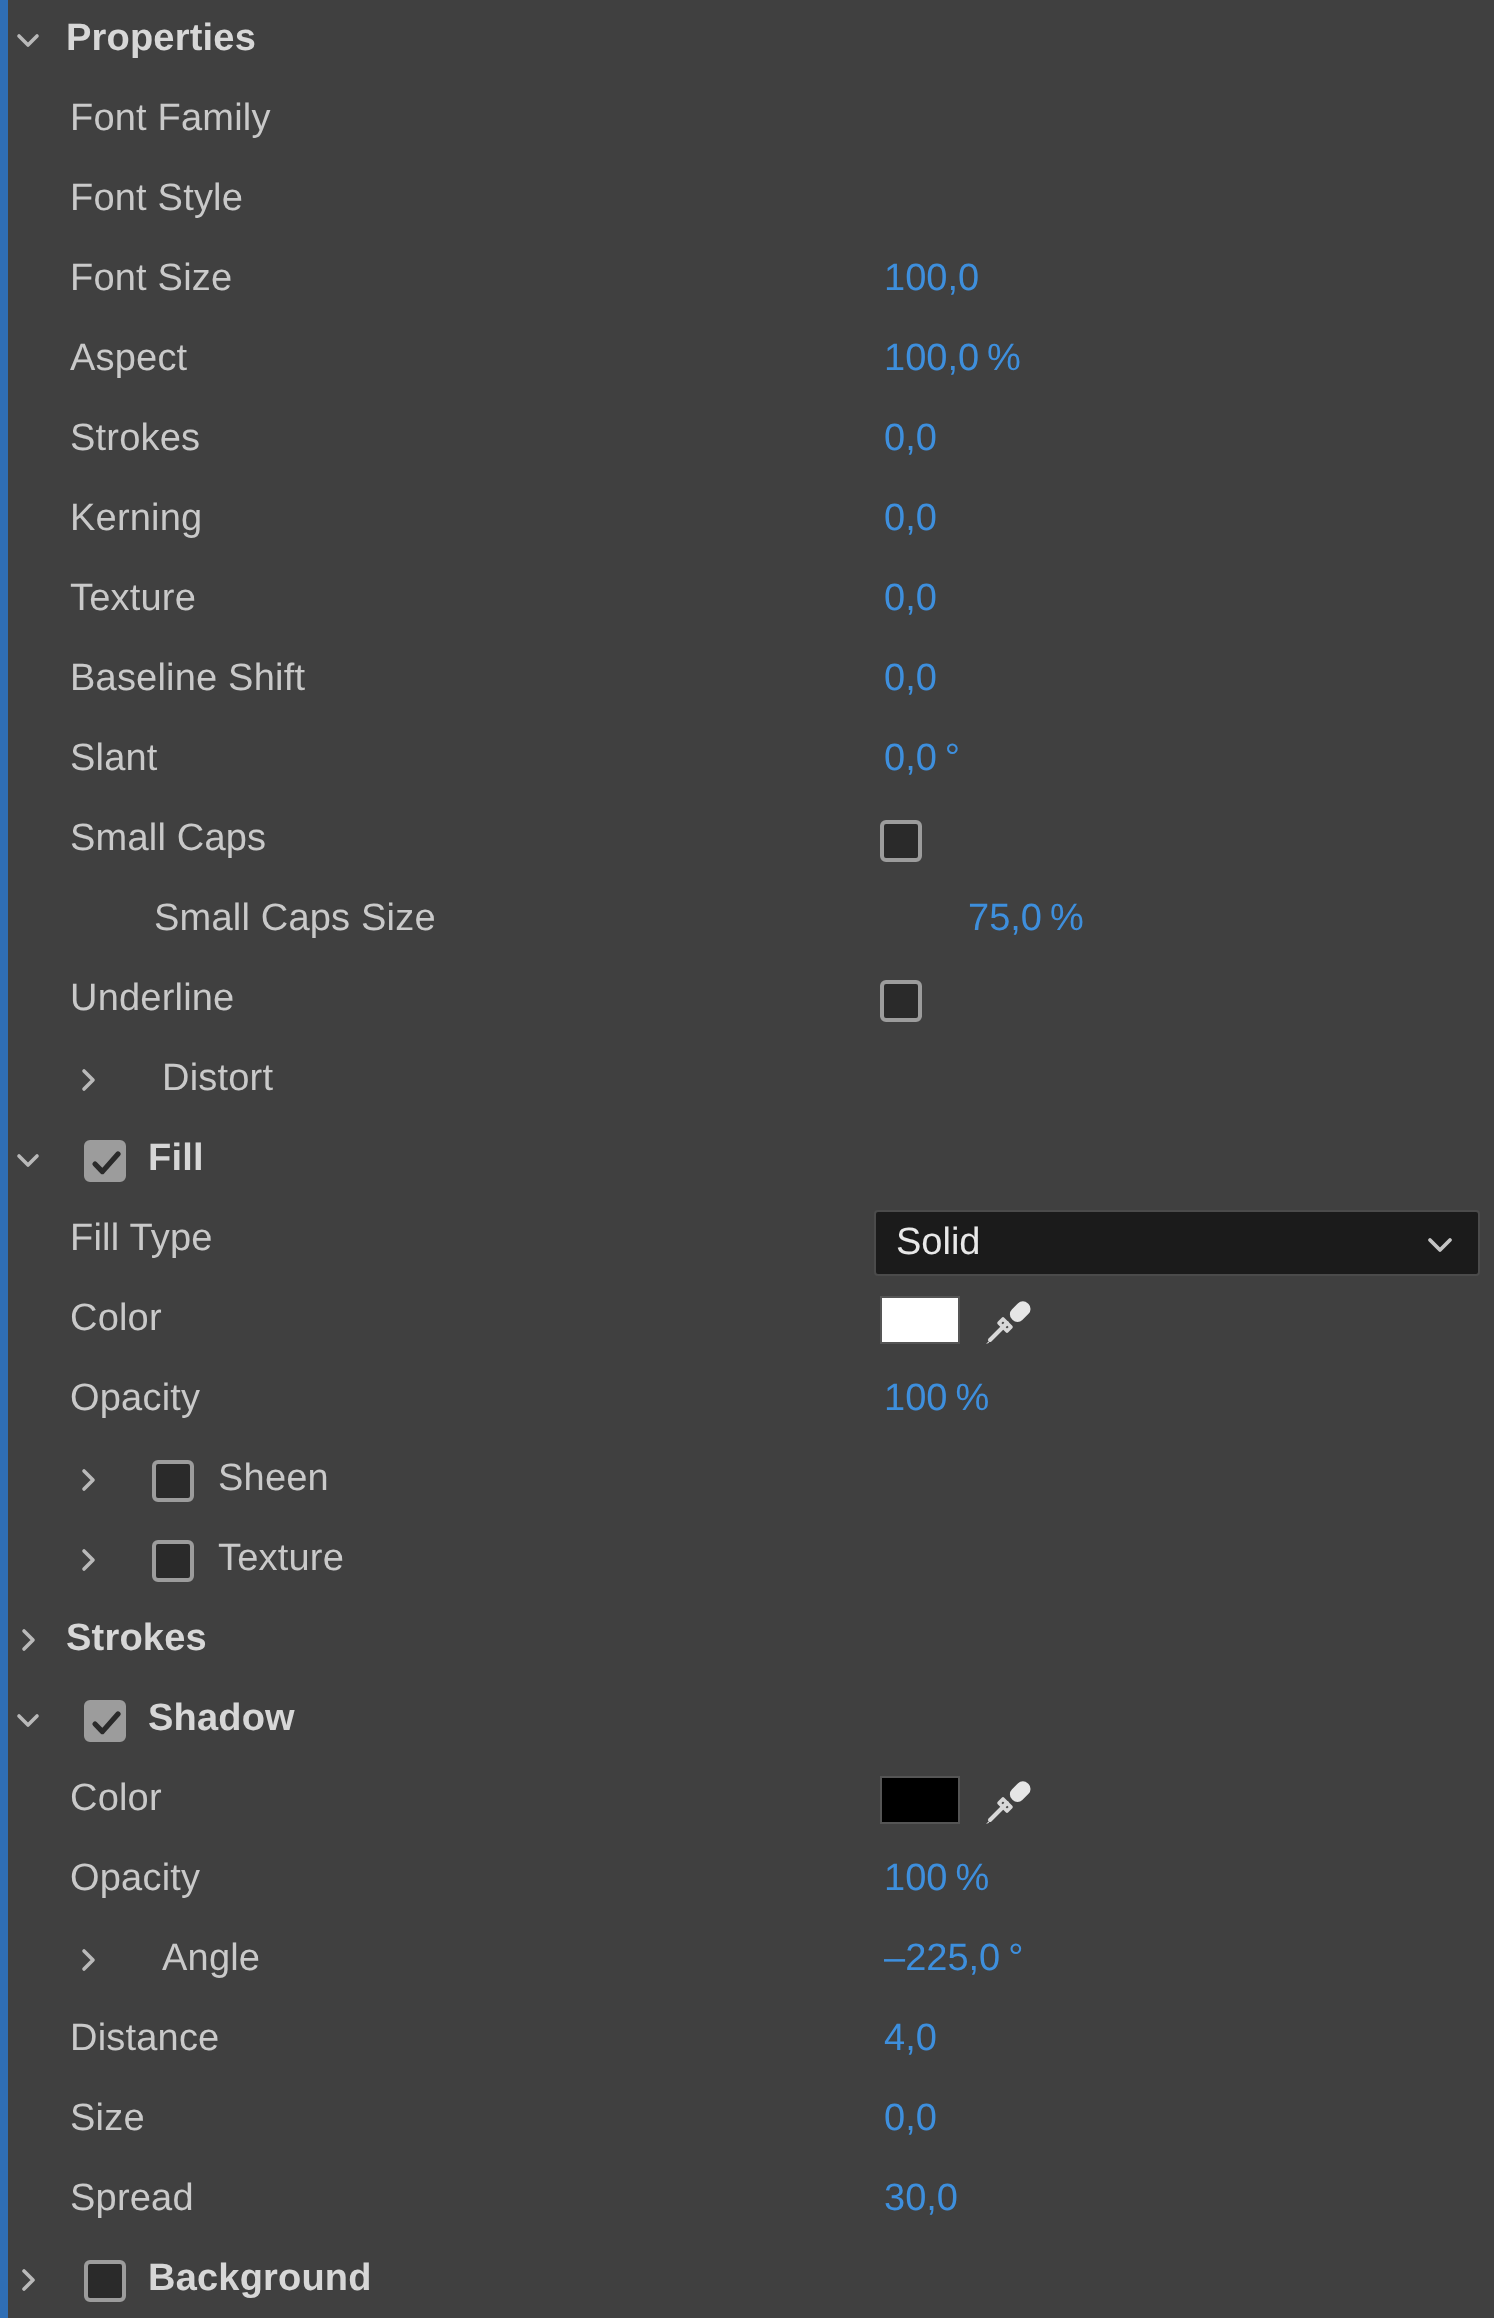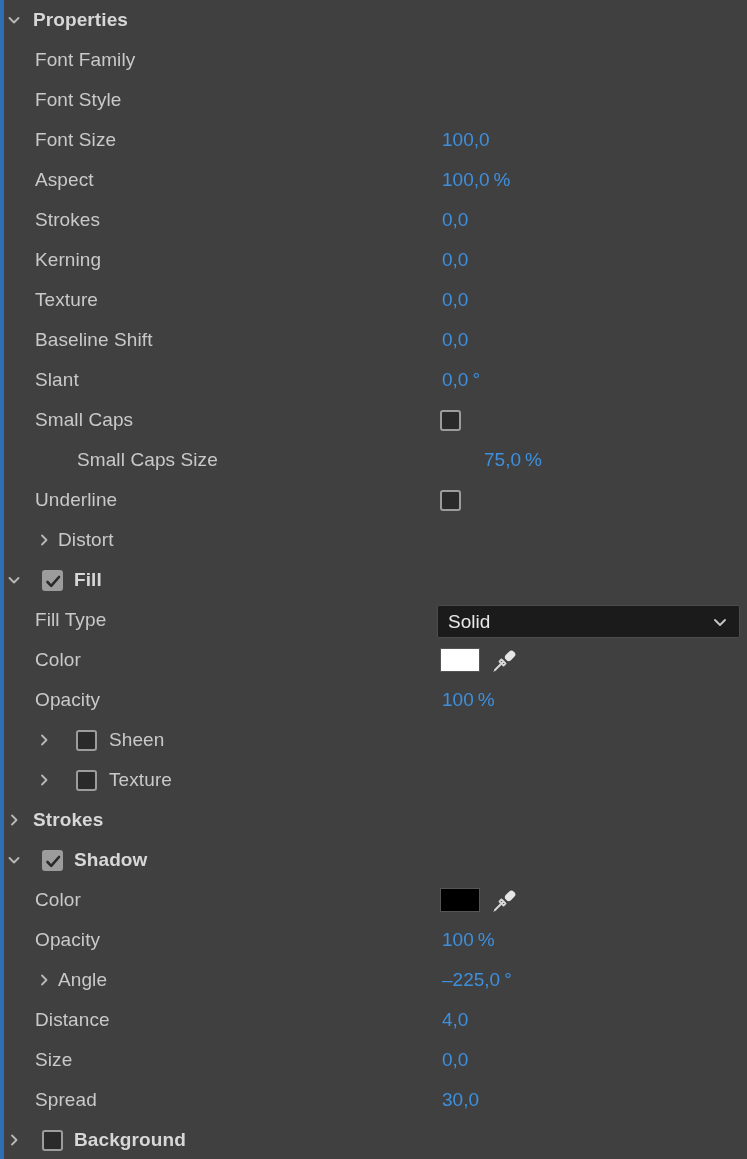--- a/index.html
+++ b/index.html
@@ -65,21 +65,21 @@
   .label {
     position: absolute;
     color: #c9c9c9;
     font-size: 19px;
     white-space: nowrap;
     letter-spacing: .1px;
   }
   .label.bold { font-weight: bold; color: #d7d7d7; }
   .lab-0  { left: 35px; }
   .lab-hdr{ left: 33px; }
-  .lab-sub{ left: 58px; }
+  .lab-sub{ left: 81px; }
   .lab-cbsec { left: 74px; }
   .lab-cbsub { left: 109px; }
 
   
   .value {
     position: absolute;
     left: 442px;
     color: #3e8fdd;
     font-size: 19px;
     white-space: nowrap;

